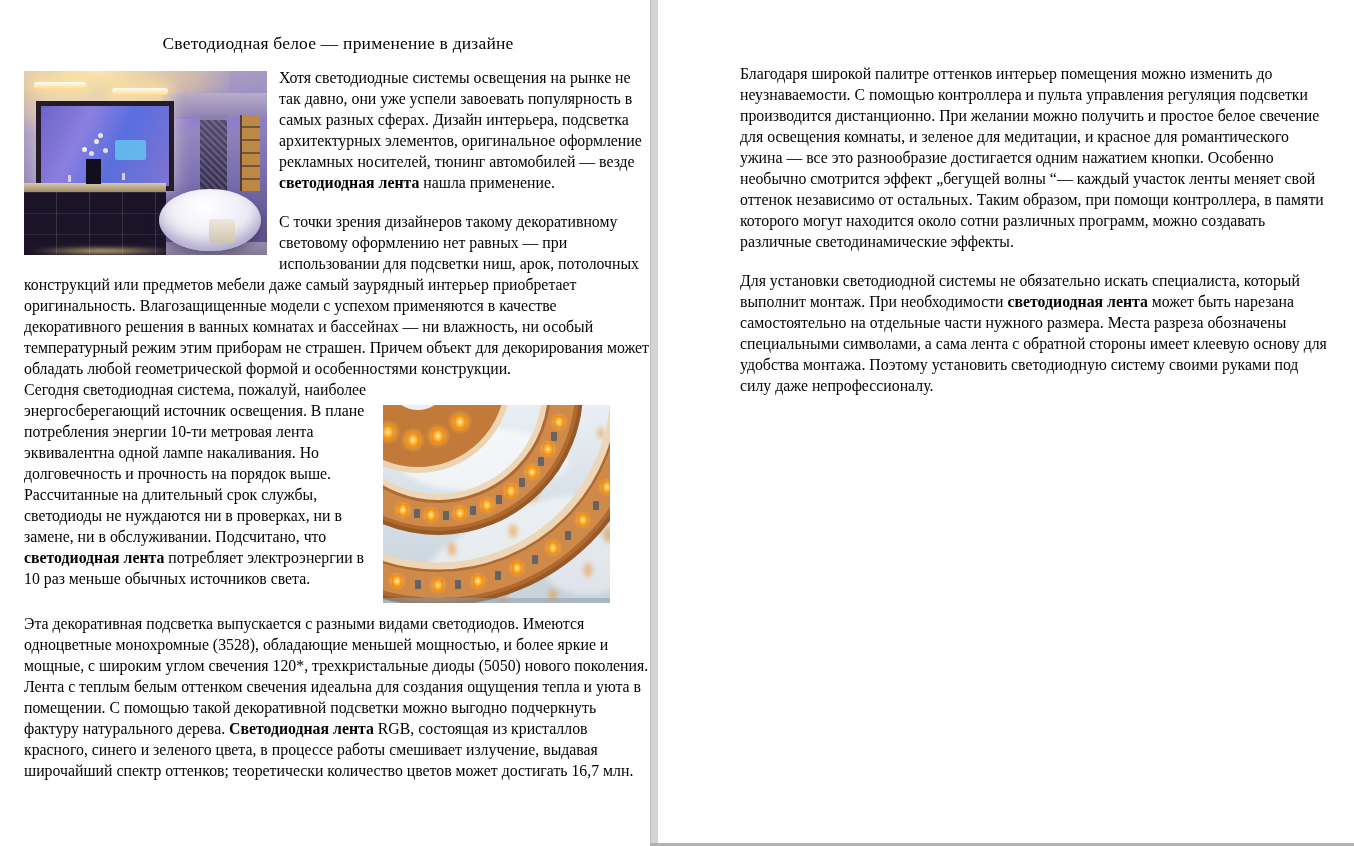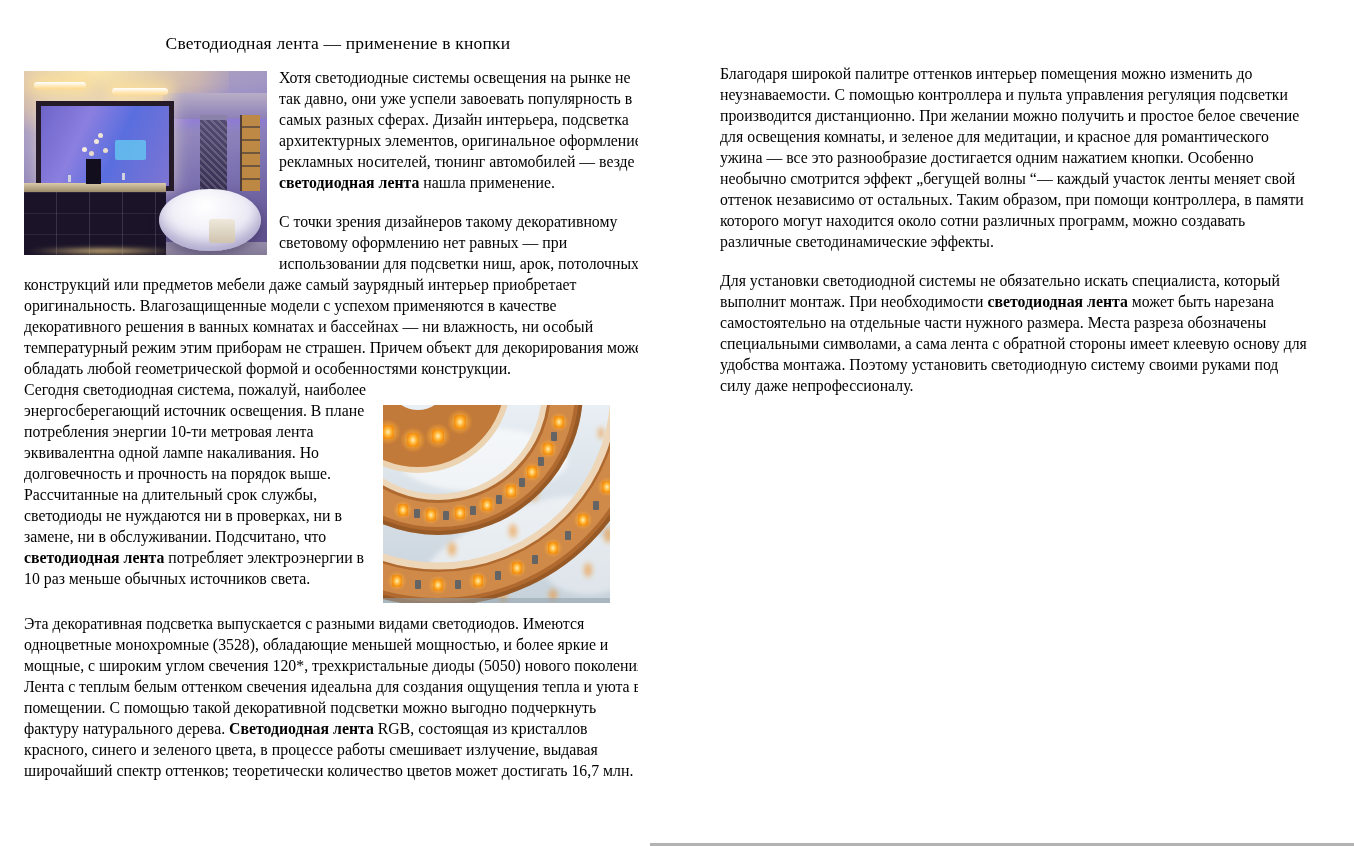--- a/index.html
+++ b/index.html
@@ -2,21 +2,21 @@
 <html><head>
 <meta charset="utf-8">
 <style>
   html,body{margin:0;padding:0;background:#ffffff;width:1354px;height:846px;overflow:hidden;
     font-family:"Liberation Serif","DejaVu Serif",serif;color:#000;}
   .doc{position:relative;width:1354px;height:846px;background:#fff;}
 
   
   .page{position:absolute;top:0;height:846px;background:#fff;}
   .page1{left:0;width:650px;}
-  .page2{left:638px;width:688px;}
+  .page2{left:658px;width:688px;}
   .gap{position:absolute;left:650px;top:0;width:16px;height:846px;background:#d4d4d4;
        border-left:1px solid #bdbdbd;border-right:2px solid #8f8f8f;box-sizing:border-box;}
   .bottom-strip{position:absolute;left:650px;bottom:0;width:704px;height:3px;background:#b3b3b3;}
 
   .page1-inner{position:absolute;left:24px;top:32px;width:628px;}
   .page2-inner{position:absolute;left:82px;top:63px;width:592px;}
 
   .doc-title{font-size:17.5px;font-weight:400;text-align:center;margin:0 0 13px 0;line-height:22px;letter-spacing:.2px;}
   p.para{margin:0;font-size:15.8px;line-height:21px;text-align:left;}
   p.para + p.para{margin-top:18px;}
@@ -68,21 +68,21 @@
   .photo-led{float:right;width:227px;height:198px;margin:26px 42px 6px 12px;background:#dde6ed;}
   .photo-led svg{display:block;}
 </style>
 </head>
 <body>
 
 <div class="doc">
 
   <section class="page page1">
     <div class="page1-inner">
-      <h1 class="doc-title">Светодиодная лента — применение в кнопки</h1>
+      <h1 class="doc-title">Светодиодная белое — применение в дизайне</h1>
 
       <div class="flow">
 
         <div class="photo photo-bath" role="img" aria-label="Интерьер ванной комнаты со светодиодной подсветкой">
           <div class="warm-top"></div>
           <div class="soffit"></div>
           <div class="lightbar l1"></div>
           <div class="lightbar l2"></div>
           <div class="mirror">
             <div class="mirror-bright"></div>

